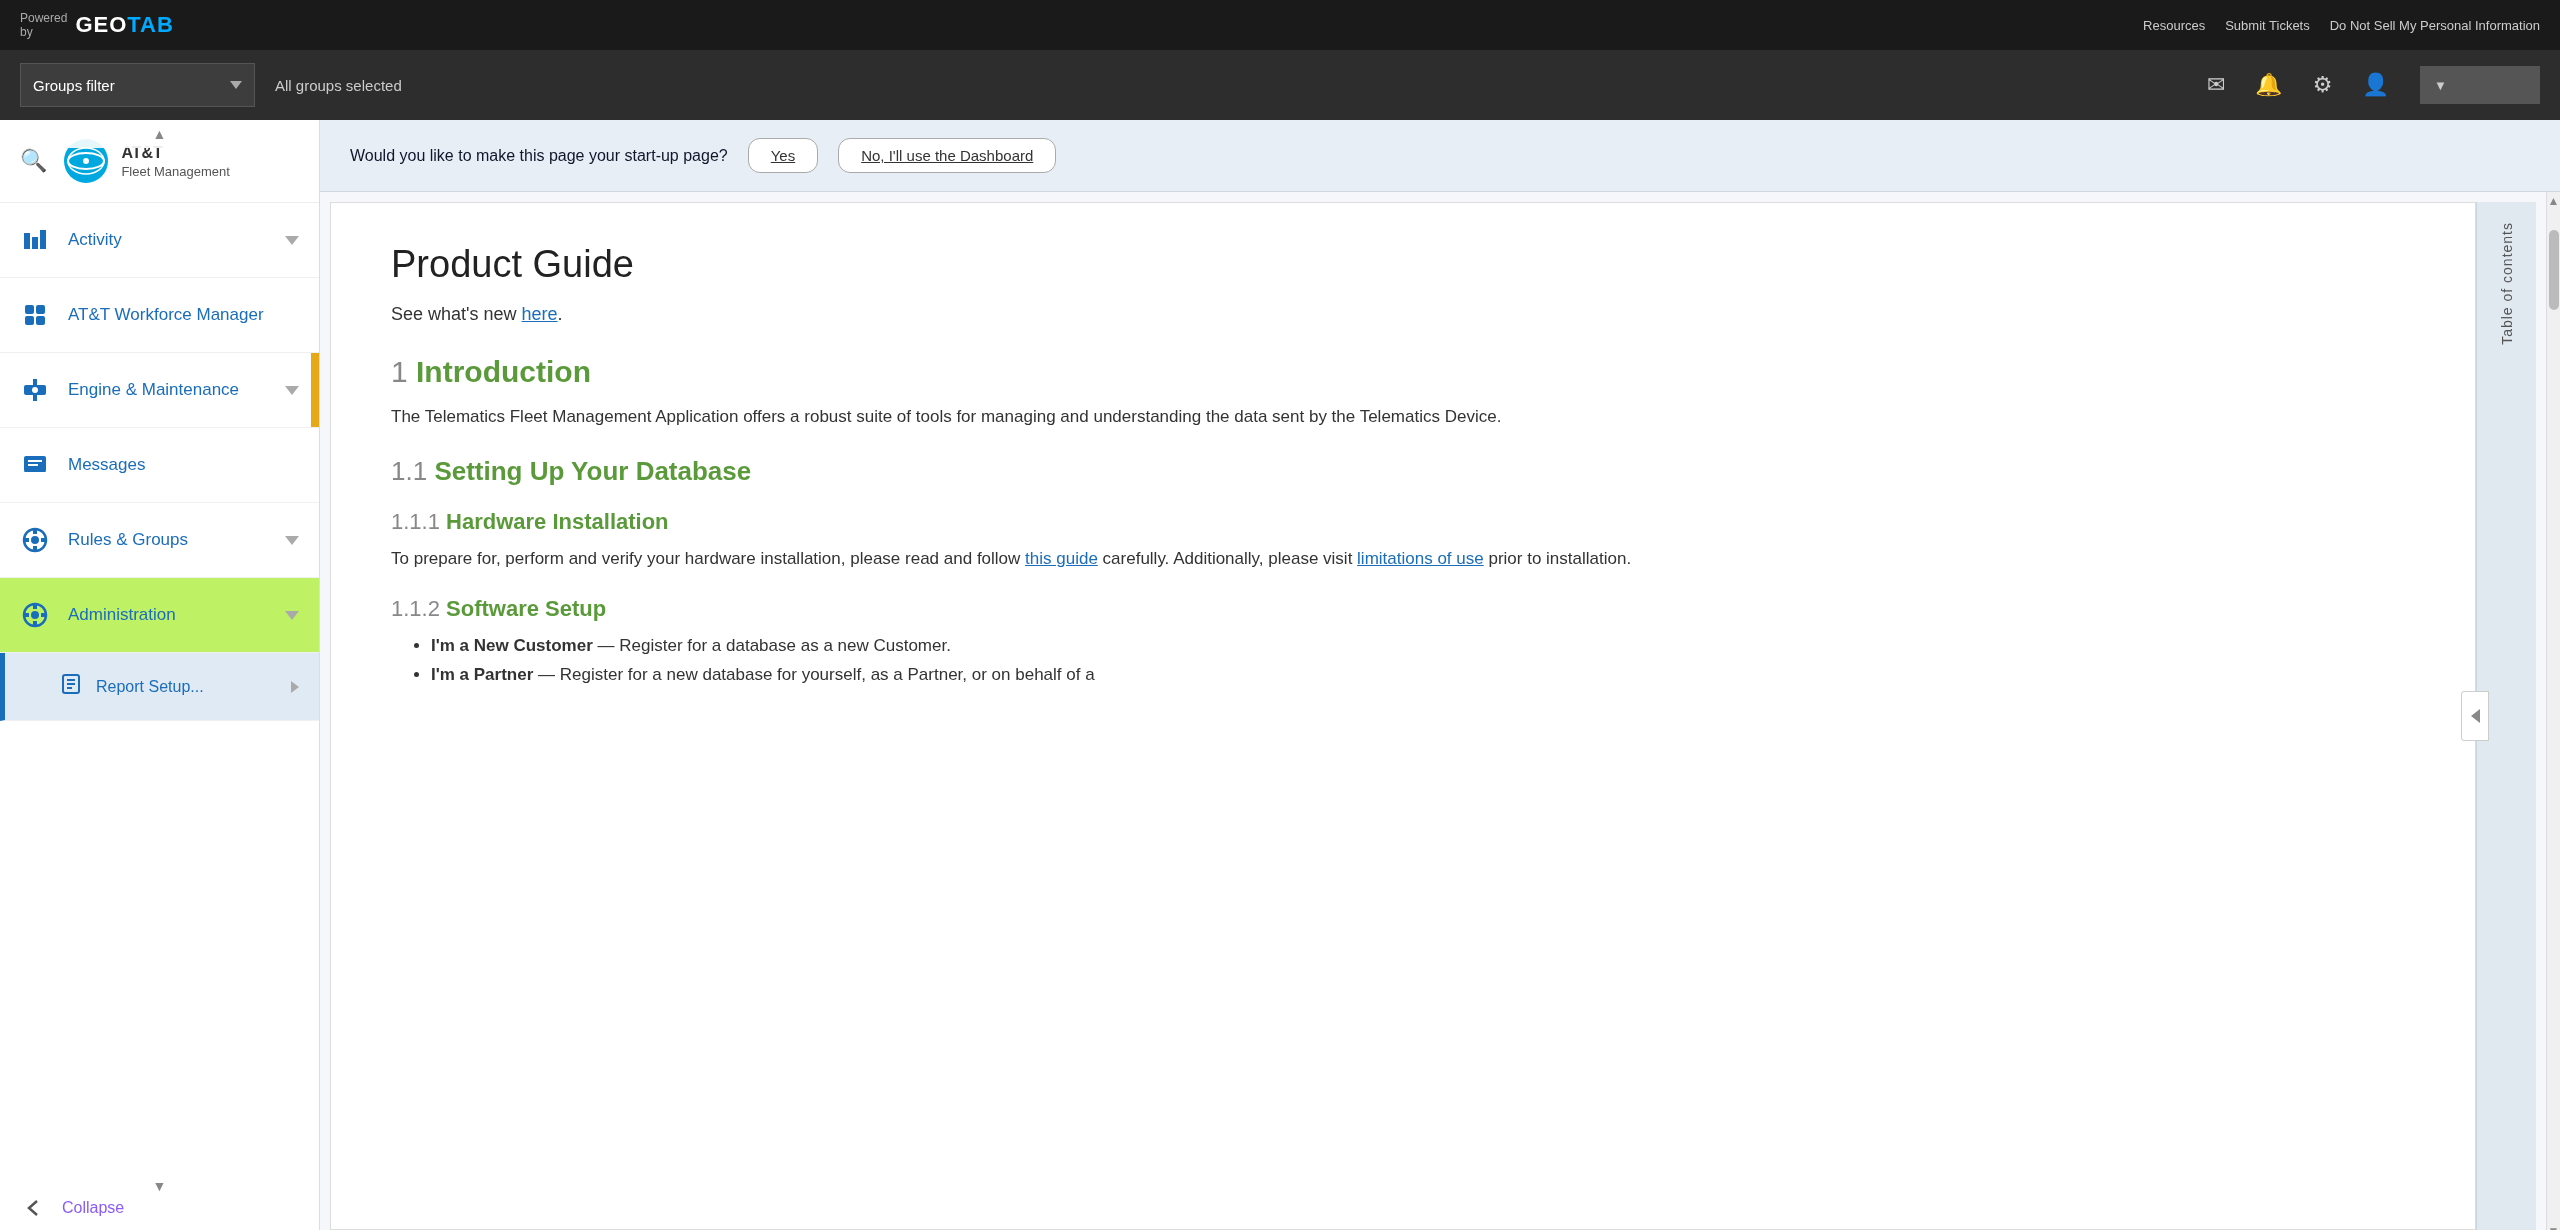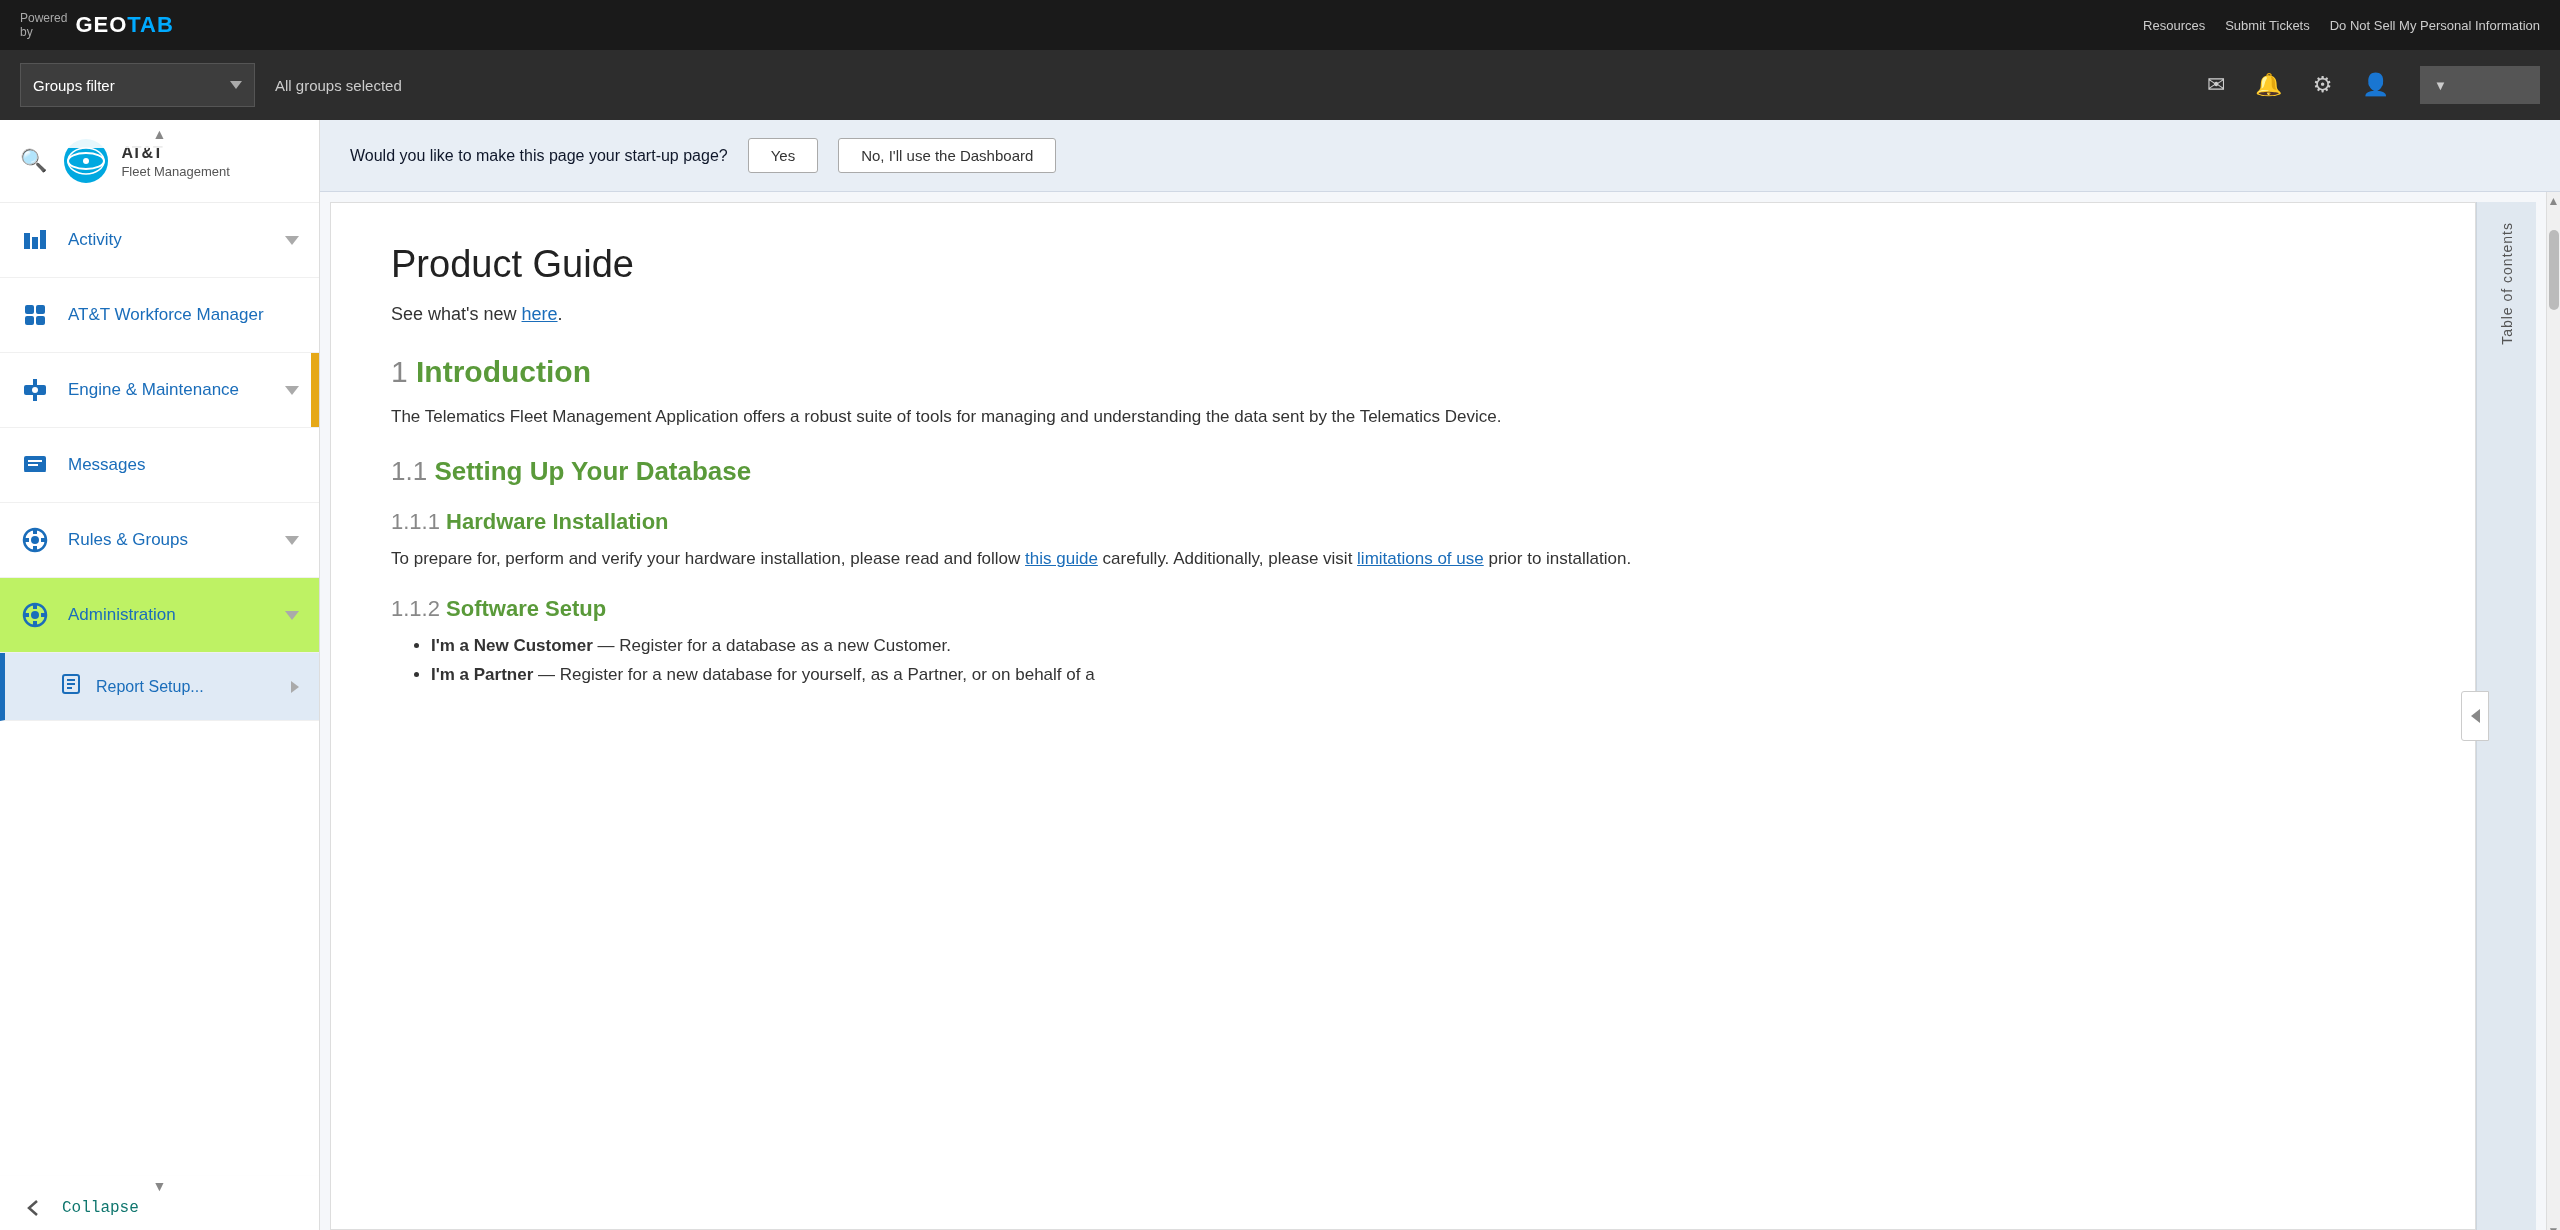--- a/index.html
+++ b/index.html
@@ -237,22 +237,21 @@
     }
     .collapse-icon {
       width: 28px;
       height: 28px;
       display: flex;
       align-items: center;
       justify-content: center;
     }
     .collapse-label {
       font-size: 16px;
-      color: #0f766e;
-      font-family: Liberation Mono, monospace;
+      color: #8b5cf6;
     }
 
     
     .main-content {
       flex: 1;
       display: flex;
       flex-direction: column;
       background: #f5f7fa;
       overflow: hidden;
     }
@@ -265,21 +264,22 @@
       border-bottom: 1px solid #d0d8e4;
     }
     .startup-text {
       font-size: 16px;
       color: #0f172a;
     }
     .btn-yes, .btn-no {
       padding: 8px 22px;
       font-size: 15px;
       cursor: pointer;
-      border-radius: 3px;
+      border-radius: 12px;
+      text-decoration: underline;
     }
     .btn-yes {
       background: white;
       border: 1px solid #aaa;
       color: #333;
     }
     .btn-no {
       background: white;
       border: 1px solid #aaa;
       color: #333;

